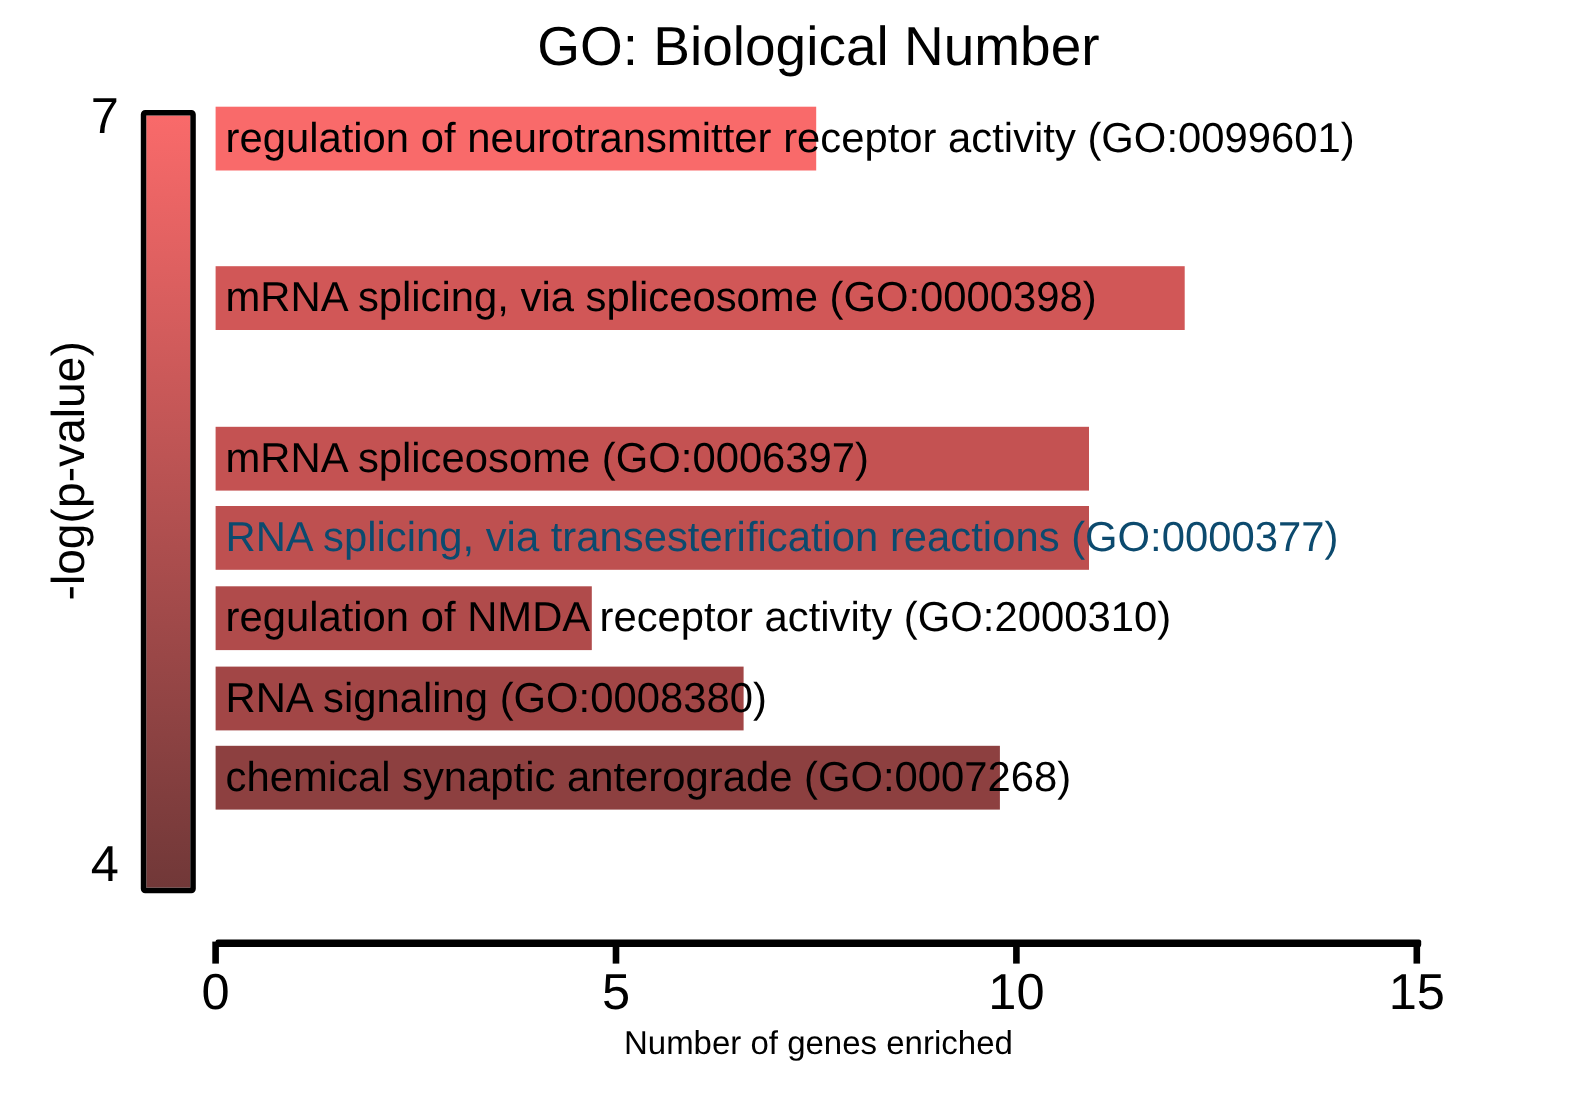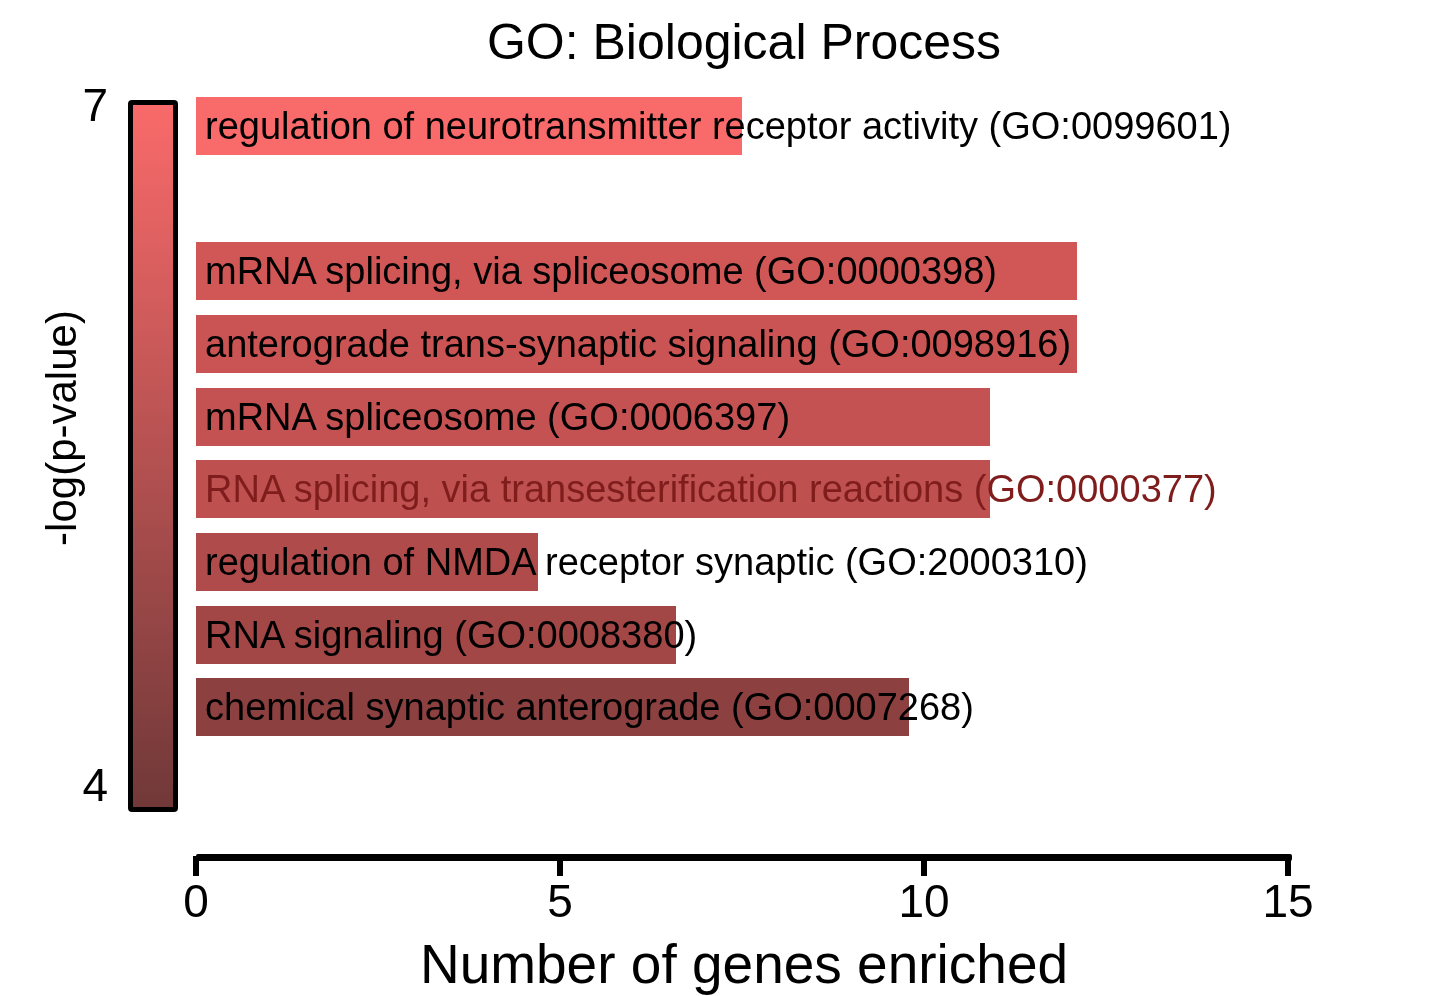--- a/index.html
+++ b/index.html
@@ -105,63 +105,59 @@
     text-align: center;
     font-size: 46px;
     line-height: 50px;
   }
   .xlabel {
     position: absolute;
     left: 196px;
     top: 932px;
     width: 1096px;
     text-align: center;
-    font-size: 55px;
+    font-size: 30px;
     white-space: nowrap;
   }
 </style>
 </head>
 <body>
 
 <div class="fig">
 
-  <div class="title">GO: Biological Process</div>
+  <div class="title">GO: Biological Number</div>
 
   <div class="ylabel">-log(p-value)</div>
 
   <div class="cb-tick top">7</div>
 
   <div class="cb-tick bottom">4</div>
 
   <div class="colorbar" id="colorbar" style="background: linear-gradient(rgb(249, 106, 106), rgb(113, 56, 56));"></div>
 
   <div class="bars" id="bars">
       <div class="bar-row" style="top: 0px;">
         <div class="bar" style="width: 546px; background: rgb(249, 106, 106);"></div>
         <span class="bar-label" style="color: rgb(0, 0, 0);">regulation of neurotransmitter receptor activity (GO:0099601)</span>
       </div>
       <div class="bar-row" style="top: 145px; padding-left: 38px;">
         <div class="bar" style="width: 881px; background: rgb(209, 87, 87);"></div>
         <span class="bar-label" style="color: rgb(0, 0, 0);">mRNA splicing, via spliceosome (GO:0000398)</span>
       </div>
-      <div class="bar-row" style="top: 218px;">
-        <div class="bar" style="width: 881px; background: rgb(202, 84, 84);"></div>
-        <span class="bar-label" style="color: rgb(0, 0, 0);">anterograde trans-synaptic signaling (GO:0098916)</span>
-      </div>
       <div class="bar-row" style="top: 291px;">
         <div class="bar" style="width: 794px; background: rgb(196, 82, 82);"></div>
         <span class="bar-label" style="color: rgb(0, 0, 0);">mRNA spliceosome (GO:0006397)</span>
       </div>
       <div class="bar-row" style="top: 363px;">
         <div class="bar" style="width: 794px; background: rgb(190, 80, 80);"></div>
-        <span class="bar-label" style="color: #7f1d1d;">RNA splicing, via transesterification reactions (GO:0000377)</span>
+        <span class="bar-label" style="color: #0c4a6e;">RNA splicing, via transesterification reactions (GO:0000377)</span>
       </div>
       <div class="bar-row" style="top: 436px;">
         <div class="bar" style="width: 342px; background: rgb(176, 75, 75);"></div>
-        <span class="bar-label" style="color: rgb(0, 0, 0);">regulation of NMDA receptor synaptic (GO:2000310)</span>
+        <span class="bar-label" style="color: rgb(0, 0, 0);">regulation of NMDA receptor activity (GO:2000310)</span>
       </div>
       <div class="bar-row" style="top: 509px;">
         <div class="bar" style="width: 480px; background: rgb(162, 70, 70);"></div>
         <span class="bar-label" style="color: rgb(0, 0, 0);">RNA signaling (GO:0008380)</span>
       </div>
       <div class="bar-row" style="top: 581px;">
         <div class="bar" style="width: 713px; background: rgb(141, 64, 64);"></div>
         <span class="bar-label" style="color: rgb(0, 0, 0);">chemical synaptic anterograde (GO:0007268)</span>
       </div>
     </div>

